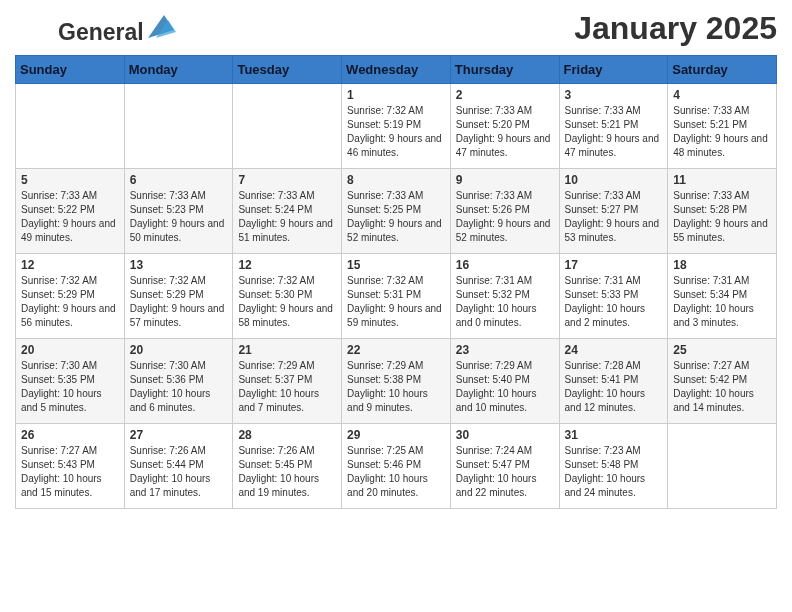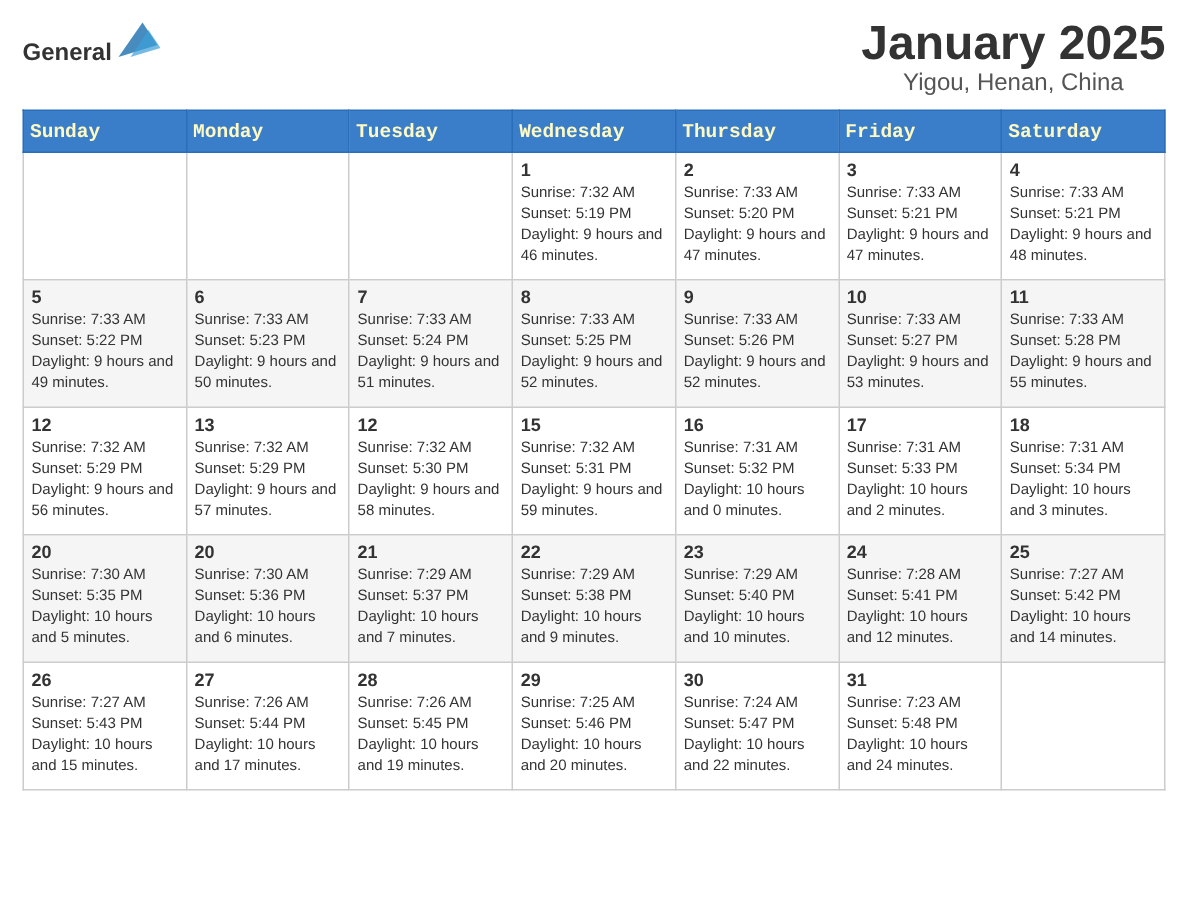--- a/index.html
+++ b/index.html
@@ -14,23 +14,24 @@
       display: flex;
       justify-content: space-between;
       align-items: flex-start;
       margin-bottom: 8px;
     }
     .logo {
       display: flex;
       align-items: center;
     }
     .logo-text {
-      font-size: 16px;
+      font-size: 23px;
       font-weight: bold;
       line-height: 1.2;
+      margin-left: 43px;
     }
     .logo-general { color: #333; }
     .logo-blue { color: #1a6faf; }
     .logo-icon {
       width: 30px;
       height: 30px;
       margin-left: 2px;
     }
     .title-block {
       text-align: center;
@@ -44,27 +45,26 @@
       font-size: 16px;
       color: #555;
     }
     table {
       width: 100%;
       border-collapse: collapse;
       table-layout: fixed;
     }
     th {
       background-color: #3a7dc9;
-      color: #fef9c3;
+      color: #0f172a;
       font-size: 13px;
       font-weight: bold;
       padding: 6px 4px;
       text-align: left;
       border: 1px solid #2a6db9;
-      font-family: Liberation Mono, monospace;
     }
     td {
       vertical-align: top;
       border: 1px solid #ccc;
       padding: 4px 5px;
       font-size: 11px;
       color: #333;
       height: 85px;
       background: #fff;
     }
@@ -92,21 +92,20 @@
       <div class="logo-text">
         <span class="logo-general">General</span><svg class="logo-icon" viewBox="0 0 30 30" xmlns="http://www.w3.org/2000/svg">
           <polygon points="2,28 18,5 28,20" fill="#1a6faf" opacity="0.8"></polygon>
           <polygon points="10,28 22,10 30,22" fill="#3a9fd9" opacity="0.7"></polygon>
         </svg>
       </div>
     </div>
   </div>
   <div class="title-block">
     <div class="calendar-title">January 2025</div>
-    <div class="calendar-subtitle">Yigou, Henan, China</div>
   </div>
 </div>
 
 <table>
   <thead>
     <tr>
     <th>Sunday</th>
         <th>Monday</th>
         <th>Tuesday</th>
         <th>Wednesday</th>

